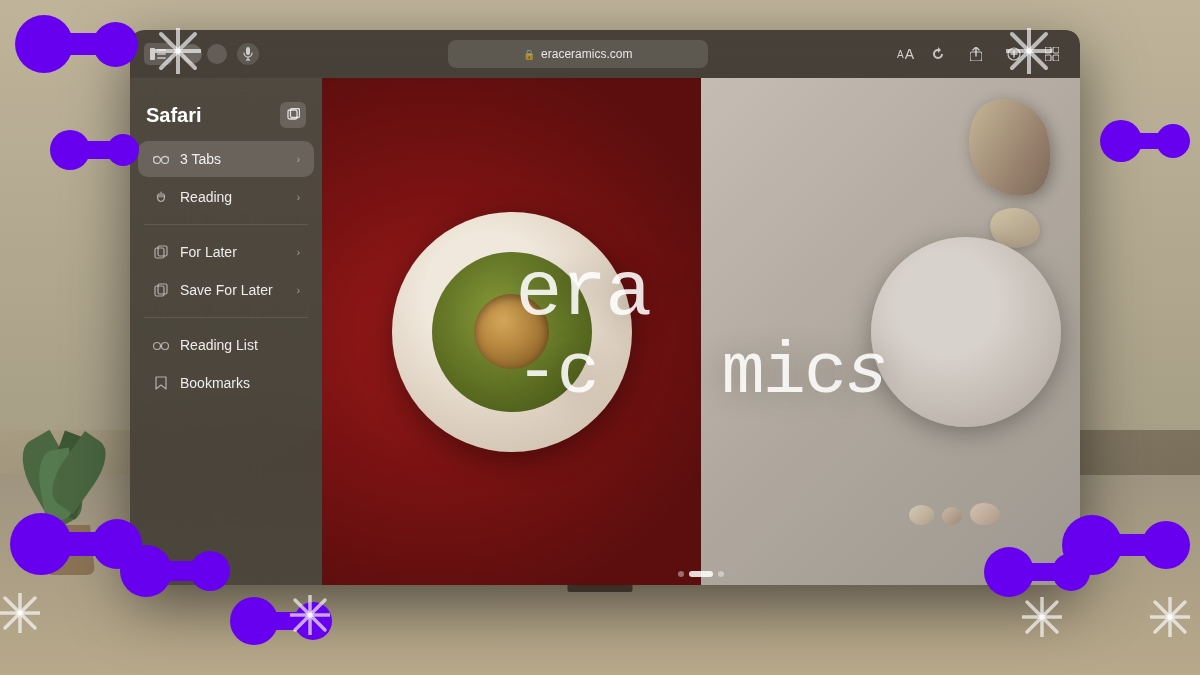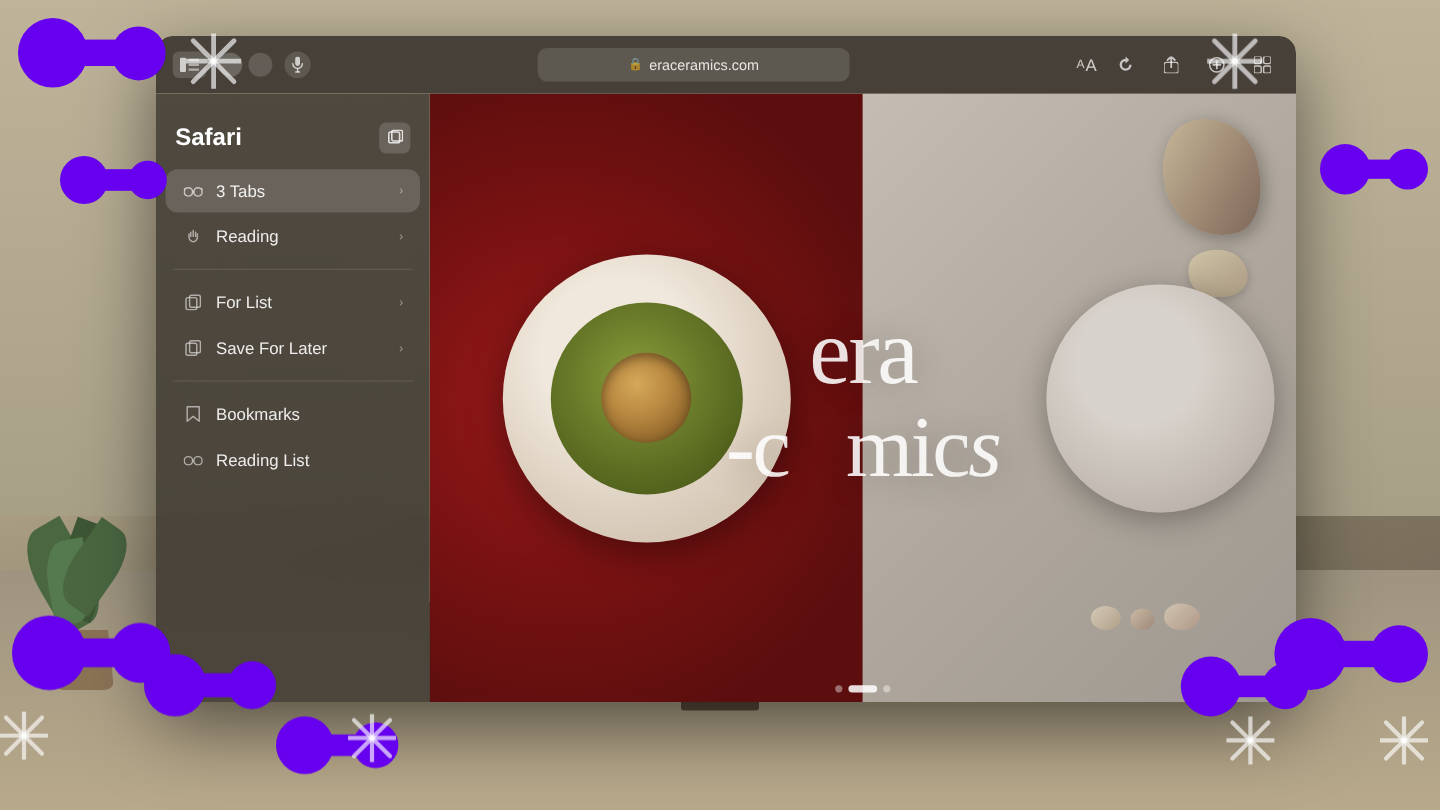--- a/index.html
+++ b/index.html
@@ -228,21 +228,21 @@
       position: absolute;
       top: 48px;
       left: 0;
       right: 0;
       bottom: 0;
       display: flex;
     }
 
     
     .sidebar-panel {
-      width: 228px;
+      width: 192px;
       flex-shrink: 0;
       background: rgba(55,50,44,0.82);
       backdrop-filter: blur(30px);
       padding: 16px 0 16px 0;
       display: flex;
       flex-direction: column;
     }
 
     .sidebar-title {
       color: #ffffff;
@@ -620,57 +620,57 @@
 
       <div class="sidebar-divider"></div>
 
       <div class="sidebar-item">
         <span class="sidebar-item-icon">
           <svg width="14" height="14" viewBox="0 0 14 14" fill="none">
             <rect x="1" y="3" width="9" height="10" rx="1.5" stroke="rgba(255,255,255,0.7)" stroke-width="1.2" fill="none"></rect>
             <rect x="4" y="1" width="9" height="10" rx="1.5" stroke="rgba(255,255,255,0.7)" stroke-width="1.2" fill="none"></rect>
           </svg>
         </span>
-        <span class="sidebar-item-label">For List</span>
+        <span class="sidebar-item-label">For Later</span>
         <span class="sidebar-item-chevron">›</span>
       </div>
 
       <div class="sidebar-item">
         <span class="sidebar-item-icon">
           <svg width="14" height="14" viewBox="0 0 14 14" fill="none">
             <rect x="1" y="3" width="9" height="10" rx="1.5" stroke="rgba(255,255,255,0.7)" stroke-width="1.2" fill="none"></rect>
             <rect x="4" y="1" width="9" height="10" rx="1.5" stroke="rgba(255,255,255,0.7)" stroke-width="1.2" fill="none"></rect>
           </svg>
         </span>
         <span class="sidebar-item-label">Save For Later</span>
         <span class="sidebar-item-chevron">›</span>
       </div>
 
       <div class="sidebar-divider"></div>
 
       <div class="sidebar-item">
         <span class="sidebar-item-icon">
-          <svg width="12" height="14" viewBox="0 0 12 14" fill="none">
-            <path d="M1 1h10v12l-5-4-5 4V1z" stroke="rgba(255,255,255,0.7)" stroke-width="1.2" fill="none" stroke-linejoin="round"></path>
-          </svg>
-        </span>
-        <span class="sidebar-item-label">Bookmarks</span>
-      </div>
-
-      <div class="sidebar-item">
-        <span class="sidebar-item-icon">
           <svg width="16" height="10" viewBox="0 0 16 10" fill="none">
             <ellipse cx="4" cy="6" rx="3.5" ry="3.5" stroke="rgba(255,255,255,0.7)" stroke-width="1.2" fill="none"></ellipse>
             <ellipse cx="12" cy="6" rx="3.5" ry="3.5" stroke="rgba(255,255,255,0.7)" stroke-width="1.2" fill="none"></ellipse>
             <path d="M7.5 6h1" stroke="rgba(255,255,255,0.5)" stroke-width="1"></path>
           </svg>
         </span>
         <span class="sidebar-item-label">Reading List</span>
       </div>
 
+      <div class="sidebar-item">
+        <span class="sidebar-item-icon">
+          <svg width="12" height="14" viewBox="0 0 12 14" fill="none">
+            <path d="M1 1h10v12l-5-4-5 4V1z" stroke="rgba(255,255,255,0.7)" stroke-width="1.2" fill="none" stroke-linejoin="round"></path>
+          </svg>
+        </span>
+        <span class="sidebar-item-label">Bookmarks</span>
+      </div>
+
     </div>
 
     <div class="website-content">
 
       <div class="website-left">
         <div class="powder-texture"></div>
 
         <div style="position:absolute;top:50%;left:50%;transform:translate(-50%,-50%);width:240px;height:240px;z-index:5;">
           <div style="width:240px;height:240px;border-radius:50%;background:radial-gradient(circle at 40% 35%, #f0e8dc 30%, #ddd0c0 60%, #c8b8a5 100%);box-shadow:0 8px 30px rgba(0,0,0,0.4);display:flex;align-items:center;justify-content:center;">
             <div style="width:160px;height:160px;border-radius:50%;background:radial-gradient(circle at 45% 40%, #8a9e3a 0%, #6a7c2a 40%, #4e5e1a 80%);display:flex;align-items:center;justify-content:center;">
@@ -691,21 +691,21 @@
         <div style="position:absolute;top:50%;right:5%;transform:translateY(-50%);width:190px;height:190px;border-radius:50%;background:radial-gradient(circle at 40% 35%, #d8d2cc 30%, #c0b8b0 70%, #a8a09a 100%);box-shadow:0 6px 25px rgba(0,0,0,0.3);z-index:5;"></div>
 
         <div style="position:absolute;bottom:60px;right:80px;z-index:6;display:flex;gap:8px;align-items:flex-end;">
           <div style="width:25px;height:20px;background:linear-gradient(135deg, #d5c9b5, #b0a08a);border-radius:50%;"></div>
           <div style="width:20px;height:18px;background:linear-gradient(135deg, #c8baa5, #a08878);border-radius:50%;"></div>
           <div style="width:30px;height:22px;background:linear-gradient(135deg, #d0c4b0, #b09888);border-radius:45% 55% 55% 45%/50% 50% 50% 50%;"></div>
         </div>
       </div>
 
       <div style="position:absolute;top:0;left:0;right:0;bottom:0;display:flex;align-items:center;justify-content:center;z-index:10;pointer-events:none;">
-        <div style="color:rgba(255,255,255,0.88);font-size:78px;font-weight:200;letter-spacing:-2px;font-family:Liberation Serif, serif;text-shadow:0 2px 30px rgba(0,0,0,0.25);line-height:1;text-align:center;">
+        <div style="color:rgba(255,255,255,0.88);font-size:78px;font-weight:200;letter-spacing:-2px;font-family:Liberation Mono, monospace;text-shadow:0 2px 30px rgba(0,0,0,0.25);line-height:1;">
           <span>er</span><span>a</span><br>
           <span style="font-size:72px;">-c&nbsp;&nbsp;&nbsp;mic<span style="font-style:italic;">s</span></span>
         </div>
       </div>
 
       <div class="tab-dots">
         <div class="tab-dot"></div>
         <div class="tab-dot active"></div>
         <div class="tab-dot"></div>
       </div>

